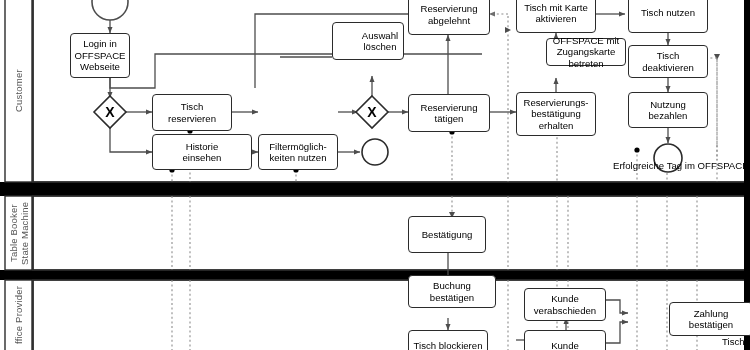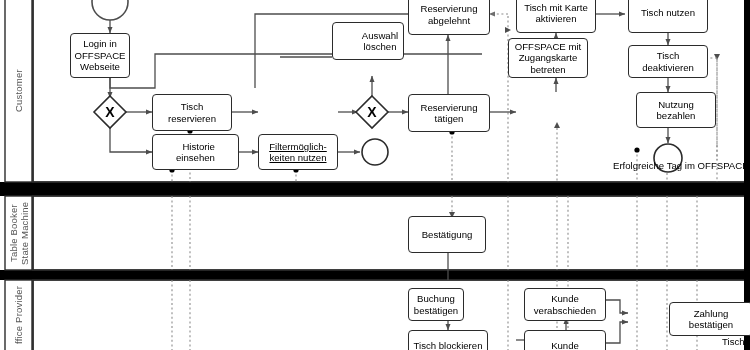--- a/index.html
+++ b/index.html
@@ -218,53 +218,56 @@
 OFFSPACE
 Webseite</div>
 
   <div class="task" style="left:332px;top:22px;width:72px;height:38px;padding-left:26px;">Auswahl
 löschen</div>
 
   <div class="task" style="left:152px;top:94px;width:80px;height:37px;">Tisch
 reservieren</div>
 
 
-  <div class="task" style="left:152px;top:134px;width:87px;height:36px;text-align:right;">Historie
+  <div class="task" style="left:152px;top:134px;width:100px;height:36px;">Historie
 einsehen</div>
 
-  <div class="task" style="left:258px;top:134px;width:80px;height:36px;text-decoration:underline;">Filtermöglich-
+  <div class="task" style="left:258px;top:134px;width:80px;height:36px;">Filtermöglich-
 keiten nutzen</div>
 
   <div class="task" style="left:408px;top:94px;width:82px;height:38px;">Reservierung
 tätigen</div>
 
   <div class="task" style="left:408px;top:-6px;width:82px;height:41px;">Reservierung
 abgelehnt</div>
 
-
-  <div class="task" style="left:508px;top:38px;width:80px;height:40px;">OFFSPACE mit
+  <div class="task" style="left:516px;top:92px;width:80px;height:44px;">Reservierungs-
+bestätigung
+erhalten</div>
+
+  <div class="task" style="left:546px;top:38px;width:80px;height:28px;">OFFSPACE mit
 Zugangskarte
 betreten</div>
 
   <div class="task" style="left:516px;top:-7px;width:80px;height:40px;">Tisch mit Karte
 aktivieren</div>
 
   <div class="task" style="left:628px;top:-7px;width:80px;height:40px;">Tisch nutzen</div>
 
   <div class="task" style="left:628px;top:45px;width:80px;height:33px;">Tisch
 deaktivieren</div>
 
-  <div class="task" style="left:628px;top:92px;width:80px;height:36px;margin-left:8px;">Nutzung
+  <div class="task" style="left:628px;top:92px;width:80px;height:36px;">Nutzung
 bezahlen</div>
 
   <div class="evlabel" style="left:597px;top:160px;padding-left:16px;">Erfolgreiche Tag im OFFSPACE</div>
 
   <div class="task" style="left:408px;top:216px;width:78px;height:37px;">Bestätigung</div>
 
-  <div class="task" style="left:408px;top:288px;width:56px;height:33px;">Buchung
+  <div class="task" style="left:408px;top:275px;width:88px;height:33px;">Buchung
 bestätigen</div>
 
   <div class="task" style="left:524px;top:288px;width:82px;height:33px;">Kunde
 verabschieden</div>
 
   <div class="task" style="left:628px;top:302px;width:84px;height:34px;margin-left:41px;">Zahlung
 bestätigen</div>
 
   <div class="task" style="left:408px;top:330px;width:80px;height:32px;">Tisch blockieren</div>
 

